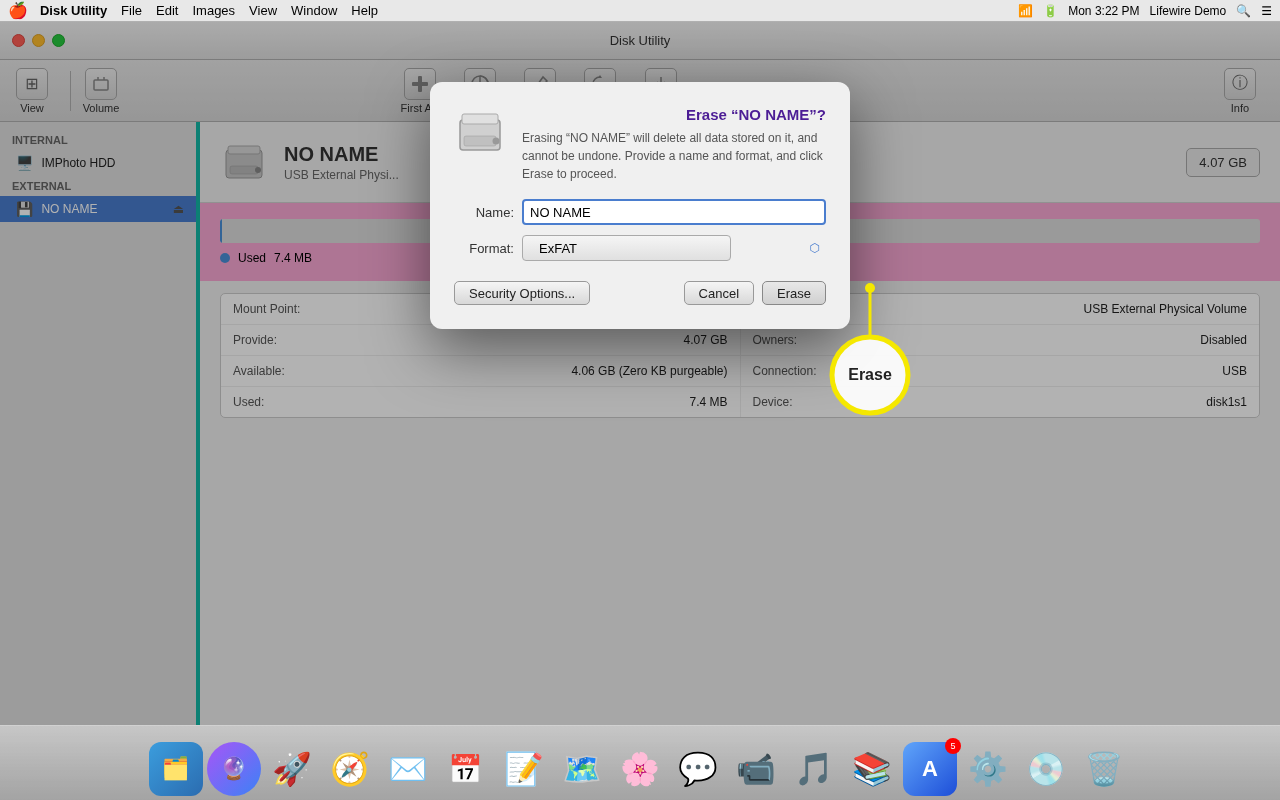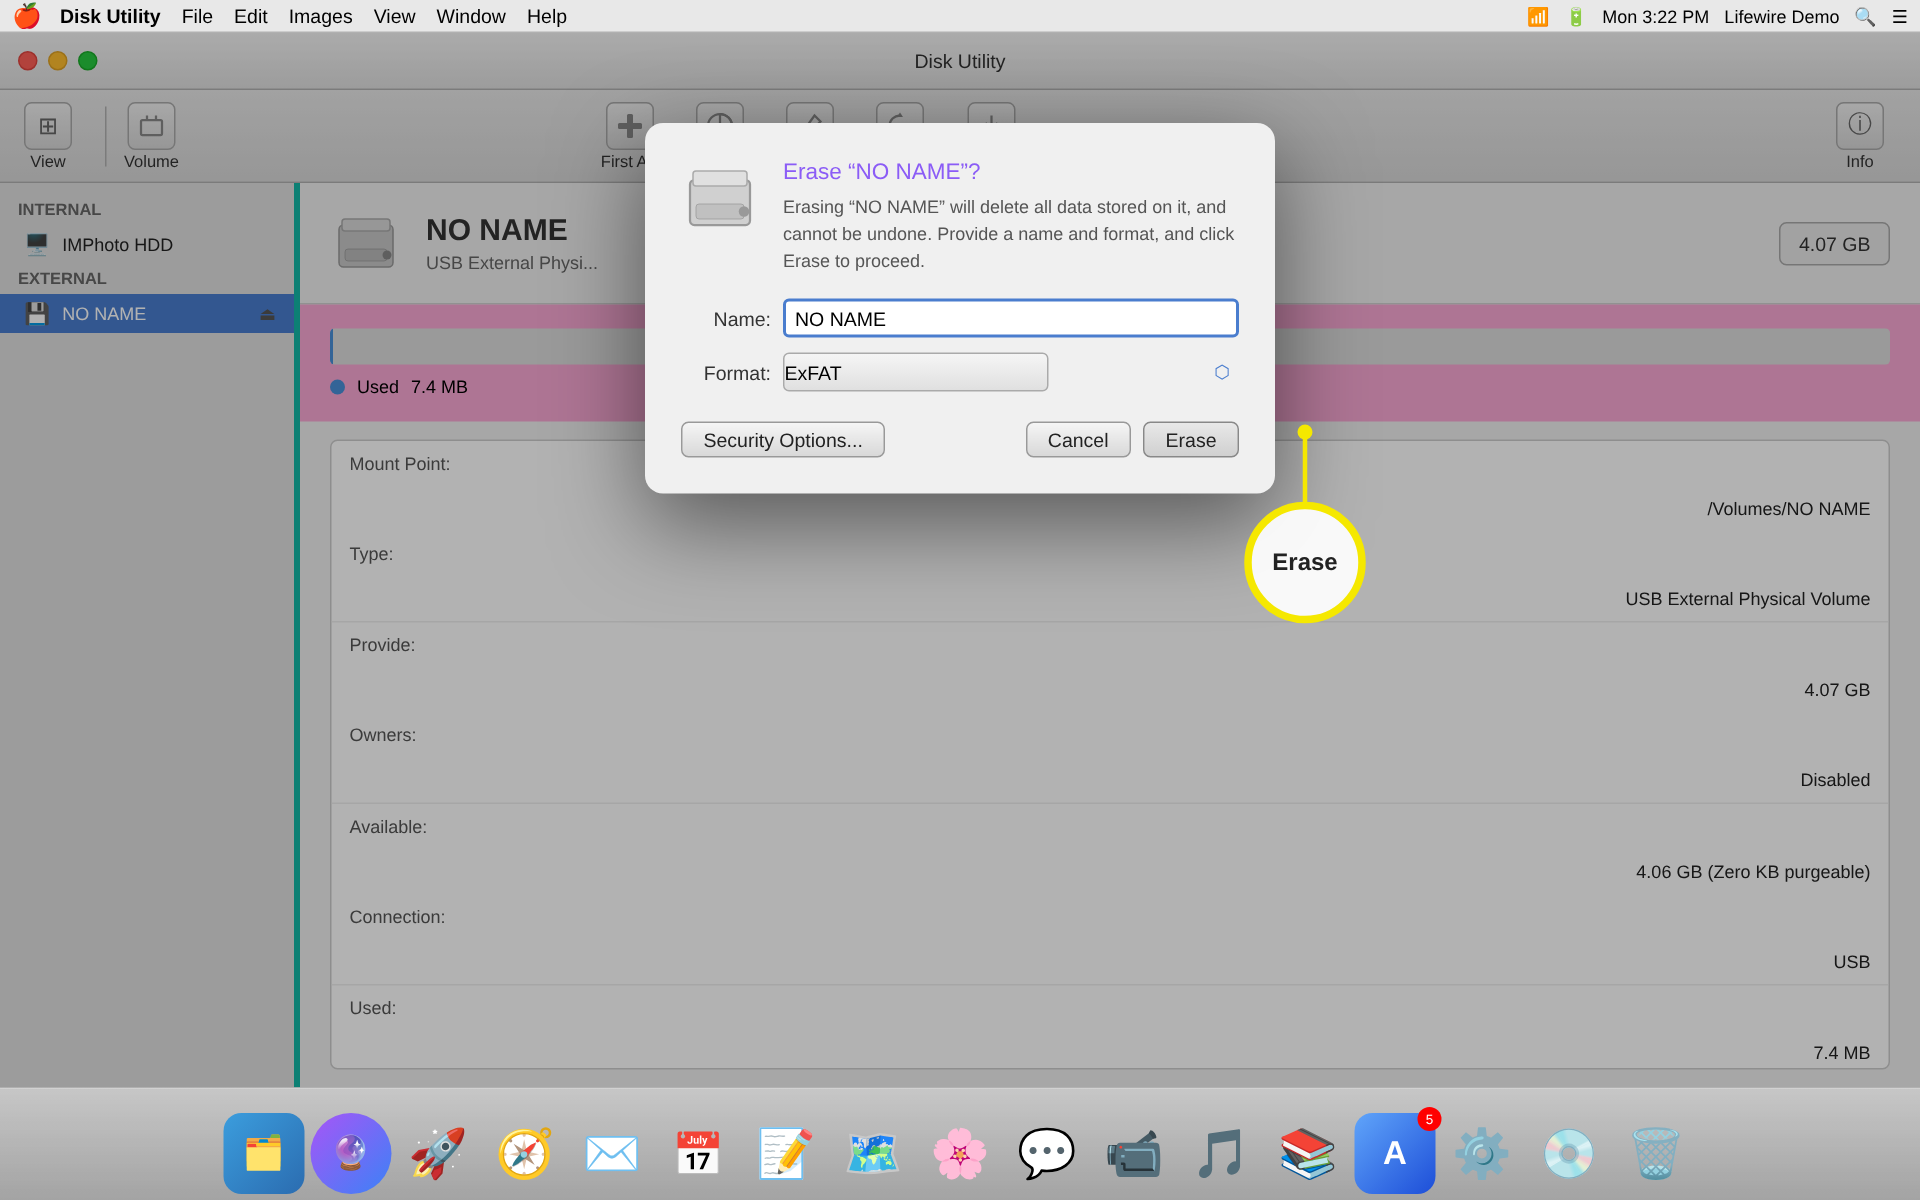--- a/index.html
+++ b/index.html
@@ -262,21 +262,20 @@
     .info-grid {
       margin: 12px 20px;
       border: 1px solid #ccc;
       border-radius: 5px;
       background: white;
       overflow: hidden;
     }
     .info-row {
       display: flex;
       border-bottom: 1px solid #eee;
-      flex-direction: column;
     }
     .info-row:last-child { border-bottom: none; }
     .info-cell {
       padding: 8px 12px;
       font-size: 12px;
       flex: 1;
     }
     .info-label { color: #555; font-weight: 500; }
     .info-value { color: #222; text-align: right; }
     .info-cell-divider {
@@ -314,23 +313,24 @@
       gap: 16px;
       margin-bottom: 16px;
     }
     .dialog-disk-icon {
       width: 52px;
       height: 52px;
       flex-shrink: 0;
     }
     .dialog-title {
       font-size: 15px;
-      font-weight: normal;
-      color: #8b5cf6;
+      font-weight: bold;
+      color: #4c1d95;
       margin-bottom: 6px;
+      text-align: right;
     }
     .dialog-description {
       font-size: 12px;
       color: #555;
       line-height: 1.5;
     }
     .dialog-form {
       margin-bottom: 20px;
     }
     .dialog-field {
@@ -353,21 +353,21 @@
       padding: 0 6px;
       font-size: 13px;
       background: white;
       outline: none;
     }
     .dialog-field-select {
       flex: 1;
       height: 26px;
       border: 1px solid #aaa;
       border-radius: 4px;
-      padding: 0 0;
+      padding: 0 16px;
       font-size: 13px;
       background: linear-gradient(to bottom, #f5f5f5, #e0e0e0);
       appearance: none;
       -webkit-appearance: none;
       position: relative;
     }
     .select-wrapper {
       flex: 1;
       position: relative;
     }

